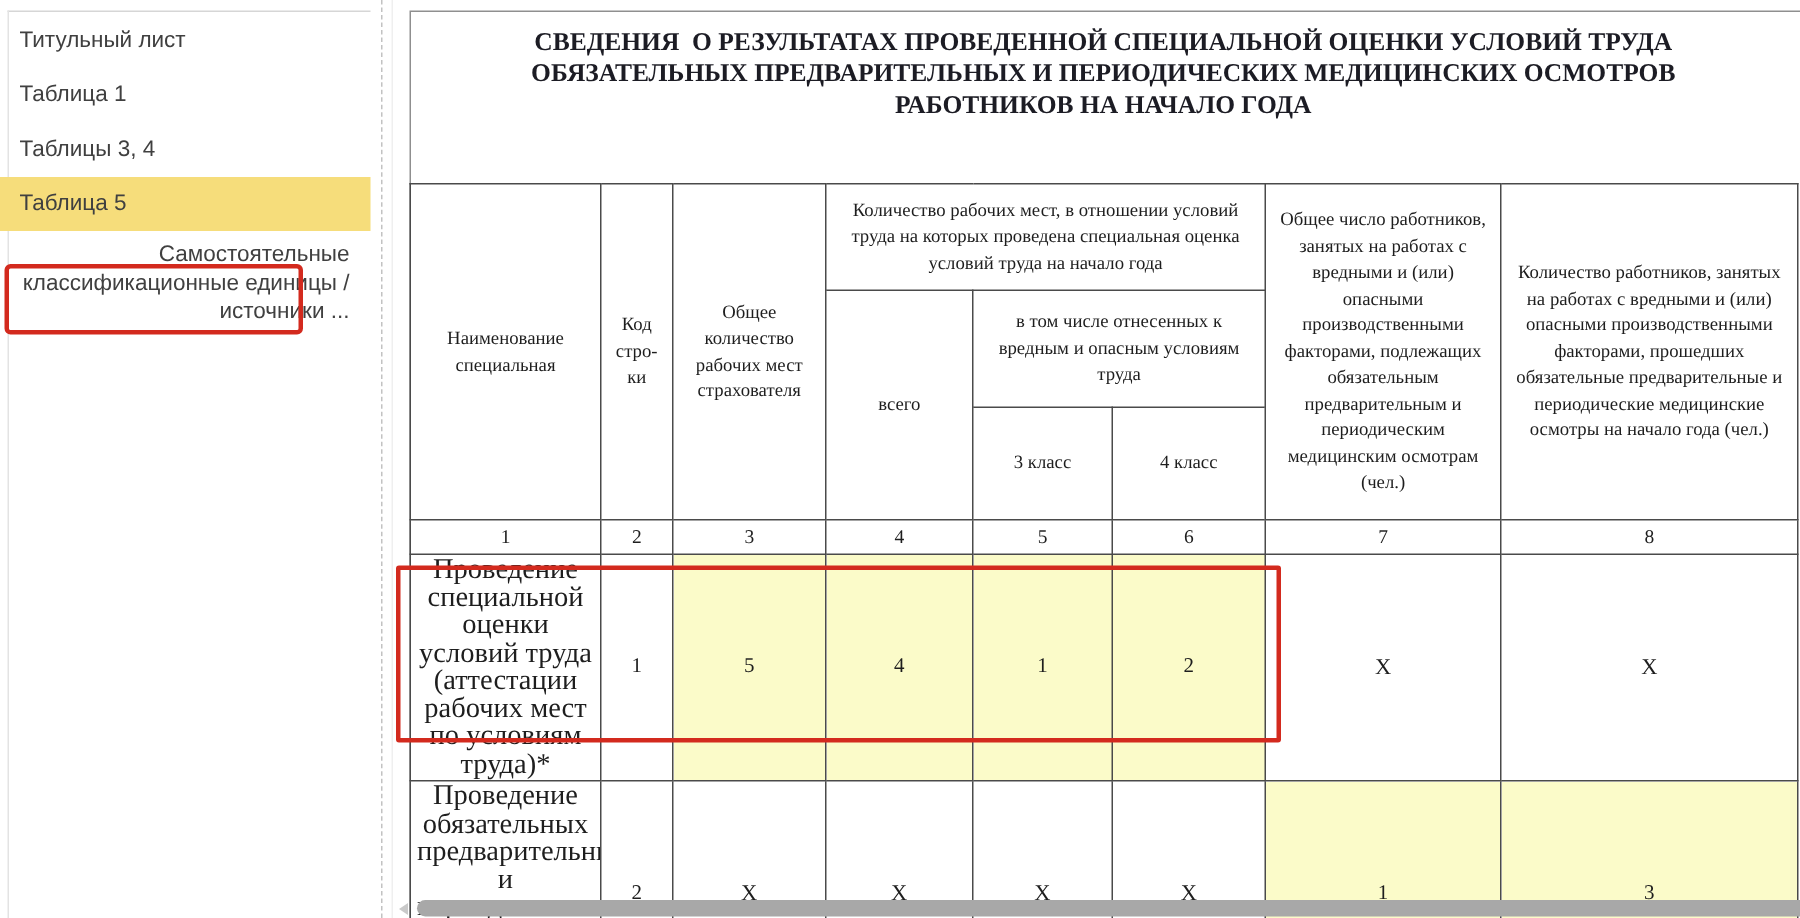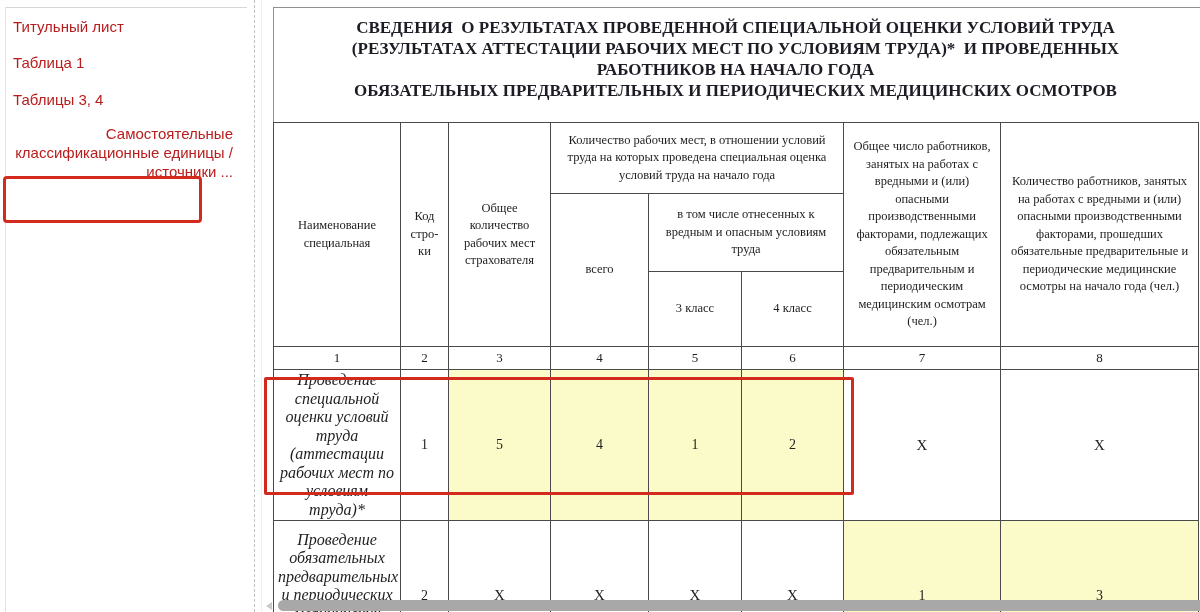--- a/index.html
+++ b/index.html
@@ -21,21 +21,21 @@
   }
   .sidebar-leftline{
     position:absolute;left:5px;top:7px;height:605px;width:0;
     border-left:1px solid #e3e3e3;
   }
   .nav-list{position:absolute;left:0;top:8px;width:247px;}
   .nav-item{
     height:36.5px;
     display:flex;align-items:center;
     padding-left:13px;box-sizing:border-box;
-    font-size:15px;color:#b91c1c;
+    font-size:15px;color:#404040;
     cursor:pointer;
   }
   .nav-item.active{background:#f6dd7b;}
   .nav-item.multi{
     height:auto;min-height:68px;
     padding:6px 14px 6px 13px;
     line-height:19px;
     display:block;
     text-align:right;
   }
@@ -74,21 +74,21 @@
   table.report td{
     border:1px solid #4a4a4a;
     text-align:center;vertical-align:middle;
     padding:1px 4px;box-sizing:border-box;
     overflow:hidden;
   }
   td.hdr{font-size:12.5px;line-height:17.5px;}
   tr.num-row td{height:23px;font-size:13px;line-height:14px;padding:1px 2px;}
   td.cell-name{
     text-align:left;vertical-align:top;
-    font-size:16px;line-height:18.5px;padding:3px 4px;font-style:italic;
+    font-size:19px;line-height:18.5px;padding:3px 4px;
   }
   td.cell-code{font-size:14px;}
   td.cell-val{
     background:#fbfbc9;
     text-align:right;font-size:14px;padding-right:3px;
   }
   td.cell-x{font-size:15px;}
   
   .red-box{
     position:absolute;
@@ -112,35 +112,35 @@
 </head>
 <body>
 
 <div class="sidebar">
   <div class="sidebar-topline"></div>
   <div class="sidebar-leftline"></div>
   <div class="nav-list">
     <div class="nav-item">Титульный лист</div>
     <div class="nav-item">Таблица 1</div>
     <div class="nav-item">Таблицы 3, 4</div>
+    <div class="nav-item active">Таблица 5</div>
     <div class="nav-item multi">Самостоятельные классификационные единицы / источники ...</div>
   </div>
 </div>
 
 <div class="splitter"></div>
 <div class="splitter2"></div>
 
 <div class="main">
   <div class="page-border"></div>
 
   <div class="form-title">
     <div>СВЕДЕНИЯ  О РЕЗУЛЬТАТАХ ПРОВЕДЕННОЙ СПЕЦИАЛЬНОЙ ОЦЕНКИ УСЛОВИЙ ТРУДА</div>
-    <div>(РЕЗУЛЬТАТАХ АТТЕСТАЦИИ РАБОЧИХ МЕСТ ПО УСЛОВИЯМ ТРУДА)*  И ПРОВЕДЕННЫХ</div>
+    <div>ОБЯЗАТЕЛЬНЫХ ПРЕДВАРИТЕЛЬНЫХ И ПЕРИОДИЧЕСКИХ МЕДИЦИНСКИХ ОСМОТРОВ</div>
     <div>РАБОТНИКОВ НА НАЧАЛО ГОДА</div>
-    <div>ОБЯЗАТЕЛЬНЫХ ПРЕДВАРИТЕЛЬНЫХ И ПЕРИОДИЧЕСКИХ МЕДИЦИНСКИХ ОСМОТРОВ</div>
   </div>
 
   <table class="report">
     <colgroup>
       <col style="width:127px">
         <col style="width:48px">
         <col style="width:102px">
       <col style="width:98px">
         <col style="width:93px">
         <col style="width:102px">

